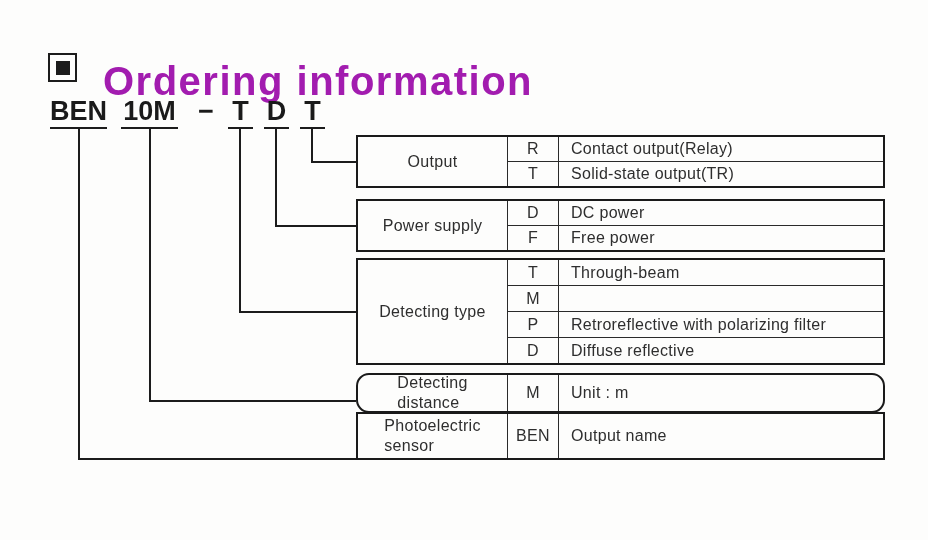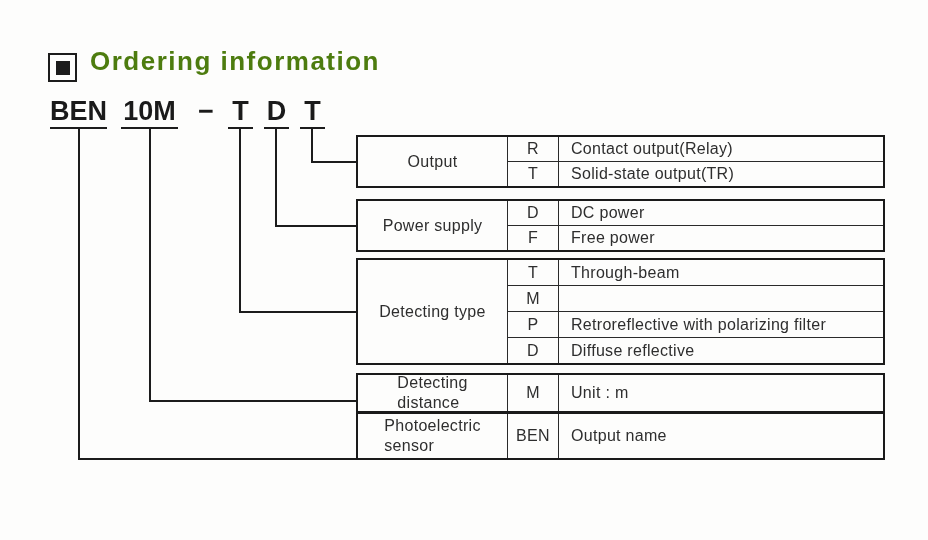--- a/index.html
+++ b/index.html
@@ -14,23 +14,23 @@
   
   .bullet{
     position:absolute;left:48px;top:53px;
     width:29px;height:29px;
     border:2px solid #1c1c1c;
     box-sizing:border-box;
     display:flex;align-items:center;justify-content:center;
   }
   .bullet-inner{width:14px;height:14px;background:#1c1c1c;}
   .page-title{
-    position:absolute;left:90px;top:46px;margin:0;
-    font-size:26px;font-weight:bold;letter-spacing:1.5px;
-    color:#4d7c0f;white-space:nowrap;
+    position:absolute;left:90px;top:46px;margin:13px;
+    font-size:40px;font-weight:bold;letter-spacing:1.5px;
+    color:#a21caf;white-space:nowrap;
   }
   
   .code-seg{
     position:absolute;top:97px;height:32px;
     box-sizing:border-box;
     font-size:27px;font-weight:bold;color:#1a1a1a;
     line-height:28px;text-align:center;white-space:nowrap;
   }
   .code-seg.underlined{border-bottom:2px solid #1c1c1c;}
   .seg-ben{left:50px;width:57px;}
@@ -142,21 +142,21 @@
         <div class="t-code">P</div>
         <div class="t-desc">Retroreflective with polarizing filter</div>
       </div>
       <div class="t-row">
         <div class="t-code">D</div>
         <div class="t-desc">Diffuse reflective</div>
       </div>
     </div>
   </div>
 
-  <div class="otable" style="top:373px;height:40px;">
+  <div class="otable" style="top:373px;height:40px;border-radius:13px;">
     <div class="t-label">Detecting
 distance</div>
     <div class="t-rows">
       <div class="t-row">
         <div class="t-code">M</div>
         <div class="t-desc">Unit : m</div>
       </div>
     </div>
   </div>
 

